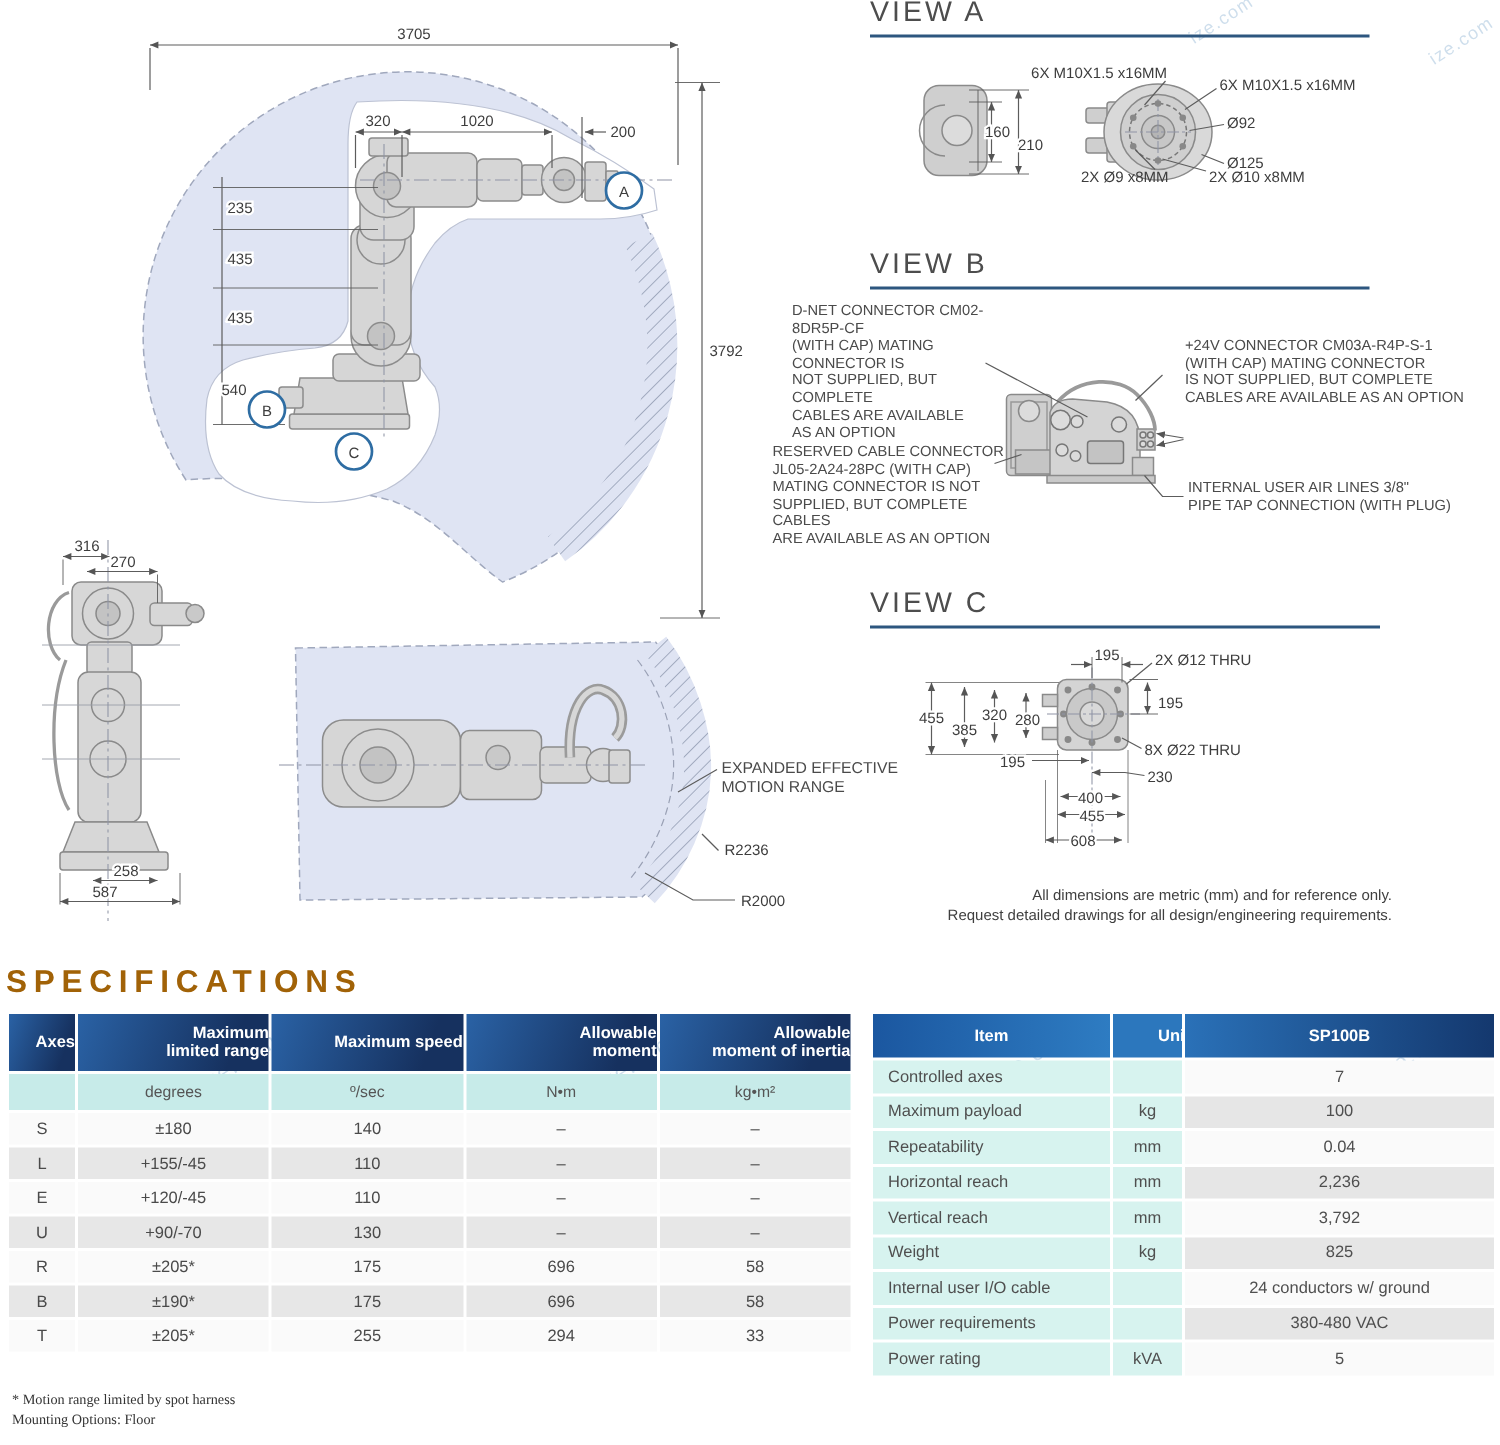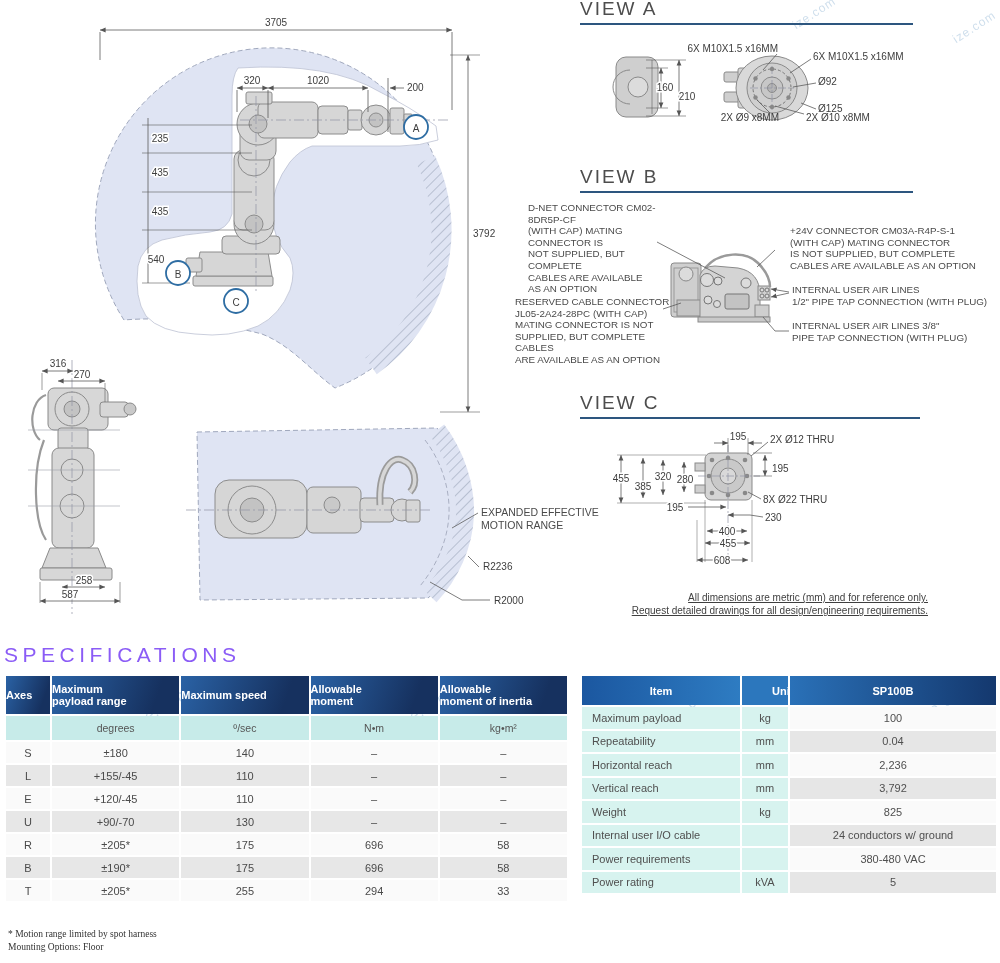--- a/index.html
+++ b/index.html
@@ -8,31 +8,31 @@
 
   .drawings { position: absolute; left: 0; top: 0; }
 
   .view-title { position: absolute; font-size: 19px; color: #4d4d4d; letter-spacing: 2px; font-weight: 400;
                 border-bottom: 2px solid #2d567f; padding-bottom: 3px; width: 333px; }
 
   .anno { position: absolute; font-size: 9.8px; line-height: 11.6px; color: #4a4a4a; white-space: pre-line; }
 
   .exp-label { position: absolute; font-size: 10.5px; line-height: 12.5px; color: #4a4a4a; white-space: pre-line; }
 
-  .note { position: absolute; width: 340px; text-align: right; font-size: 10px; line-height: 13px; color: #3f3f3f; text-decoration: underline; }
-
-  .spec-heading { position: absolute; left: 4px; top: 643px; font-size: 21px; font-weight: normal;
-                  color: #8b5cf6; letter-spacing: 4.5px; }
+  .note { position: absolute; width: 340px; text-align: right; font-size: 10px; line-height: 13px; color: #3f3f3f; }
+
+  .spec-heading { position: absolute; left: 4px; top: 643px; font-size: 21px; font-weight: bold;
+                  color: #a16207; letter-spacing: 4.5px; }
 
   table { position: absolute; border-collapse: separate; border-spacing: 2px; table-layout: fixed; }
   th, td { overflow: hidden; }
 
   .axes-table { left: 4px; top: 674px; width: 565px; }
   .axes-table th { background: linear-gradient(110deg, #2a62a5 0%, #16315f 80%); color: #fff;
-                   font-size: 11px; font-weight: bold; height: 38px; white-space: pre-line; text-align: left; vertical-align: middle; }
+                   font-size: 11px; font-weight: bold; height: 38px; white-space: pre-line; text-align: right; vertical-align: middle; }
   .axes-table .units td { background: #c7ebe9; color: #555; font-size: 10.5px; height: 24px; text-align: center; vertical-align: middle; }
   .axes-table tbody td { font-size: 11px; color: #4a4a4a; height: 21px; text-align: center; vertical-align: middle; }
   .axes-table tbody tr:nth-child(odd) td { background: #fafafa; }
   .axes-table tbody tr:nth-child(even) td { background: #e7e7e7; }
 
   .item-table { left: 580px; top: 674px; width: 418px; }
   .item-table th { color: #fff; font-size: 11px; font-weight: bold; height: 29px; text-align: center; vertical-align: middle; }
   .item-table th.h-item { background: linear-gradient(90deg, #1b57a0, #2e7cc2); }
   .item-table th.h-unit { background: #2c77bd; padding-left: 30px; }
   .item-table th.h-val  { background: linear-gradient(90deg, #2a71b8, #14386e); margin-top: 44px; }
@@ -377,22 +377,20 @@
 AS AN OPTION</div>
   <div class="anno" style="left:515px; top:296px; width:165px;">RESERVED CABLE CONNECTOR
 JL05-2A24-28PC (WITH CAP)
 MATING CONNECTOR IS NOT
 SUPPLIED, BUT COMPLETE CABLES
 ARE AVAILABLE AS AN OPTION</div>
   <div class="anno" style="left:790px; top:225px; width:220px;">+24V CONNECTOR CM03A-R4P-S-1
 (WITH CAP) MATING CONNECTOR
 IS NOT SUPPLIED, BUT COMPLETE
 CABLES ARE AVAILABLE AS AN OPTION</div>
-  <div class="anno" style="left:792px; top:284px; width:208px;">INTERNAL USER AIR LINES
-1/2" PIPE TAP CONNECTION (WITH PLUG)</div>
   <div class="anno" style="left:792px; top:320px; width:208px;">INTERNAL USER AIR LINES 3/8"
 PIPE TAP CONNECTION (WITH PLUG)</div>
 
   <div class="exp-label" style="left:481px; top:506px;">EXPANDED EFFECTIVE
 MOTION RANGE</div>
 
   <div class="note" style="left:588px; top:591px;">
     <div>All dimensions are metric (mm) and for reference only.</div>
     <div>Request detailed drawings for all design/engineering requirements.</div>
   </div>
@@ -404,21 +402,21 @@
         <col style="width:44px">
         <col>
         <col>
         <col>
         <col>
       </colgroup>
     <thead>
       <tr>
         <th>Axes</th>
         <th>Maximum
-payload range</th>
+limited range</th>
         <th>Maximum speed</th>
         <th>Allowable
 moment</th>
         <th>Allowable
 moment of inertia</th>
       </tr>
       <tr class="units">
         <td></td>
         <td>degrees</td>
         <td>º/sec</td>
@@ -487,20 +485,25 @@
       </colgroup>
     <thead>
       <tr>
         <th class="h-item">Item</th>
         <th class="h-unit">Unit</th>
         <th class="h-val">SP100B</th>
       </tr>
     </thead>
     <tbody>
         <tr>
+          <td class="c-item">Controlled axes</td>
+          <td class="c-unit"></td>
+          <td class="c-val">7</td>
+        </tr>
+        <tr>
           <td class="c-item">Maximum payload</td>
           <td class="c-unit">kg</td>
           <td class="c-val">100</td>
         </tr>
         <tr>
           <td class="c-item">Repeatability</td>
           <td class="c-unit">mm</td>
           <td class="c-val">0.04</td>
         </tr>
         <tr>

